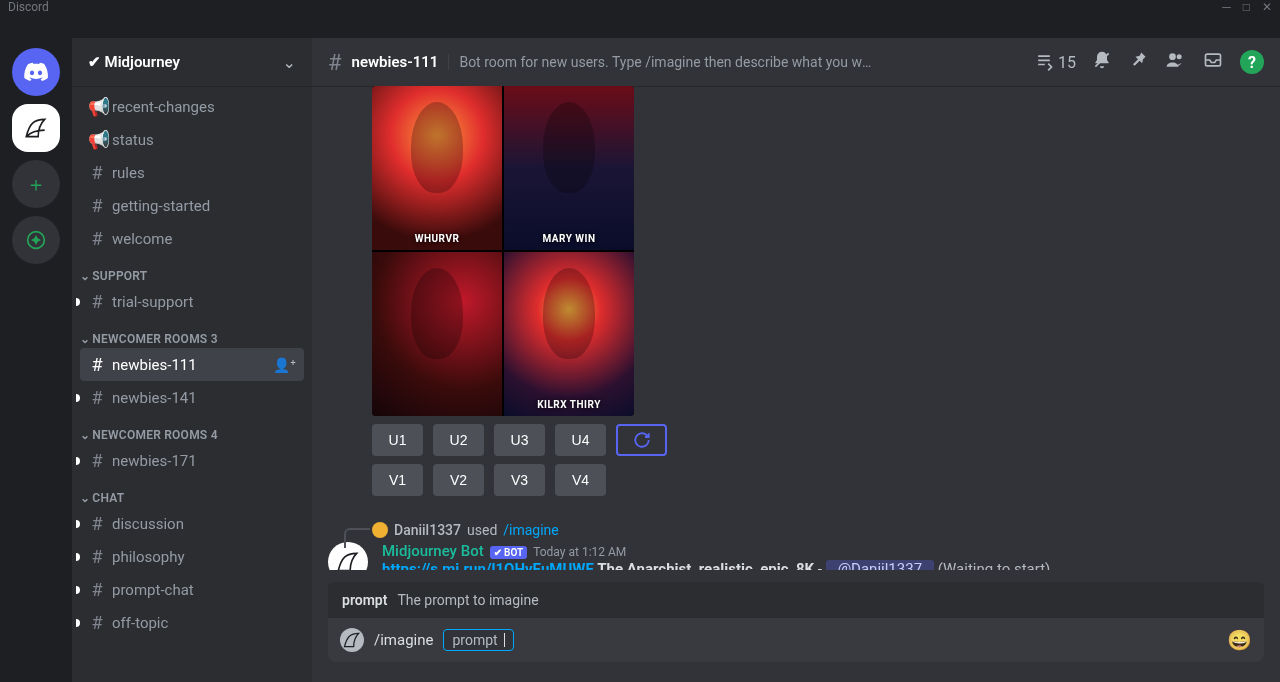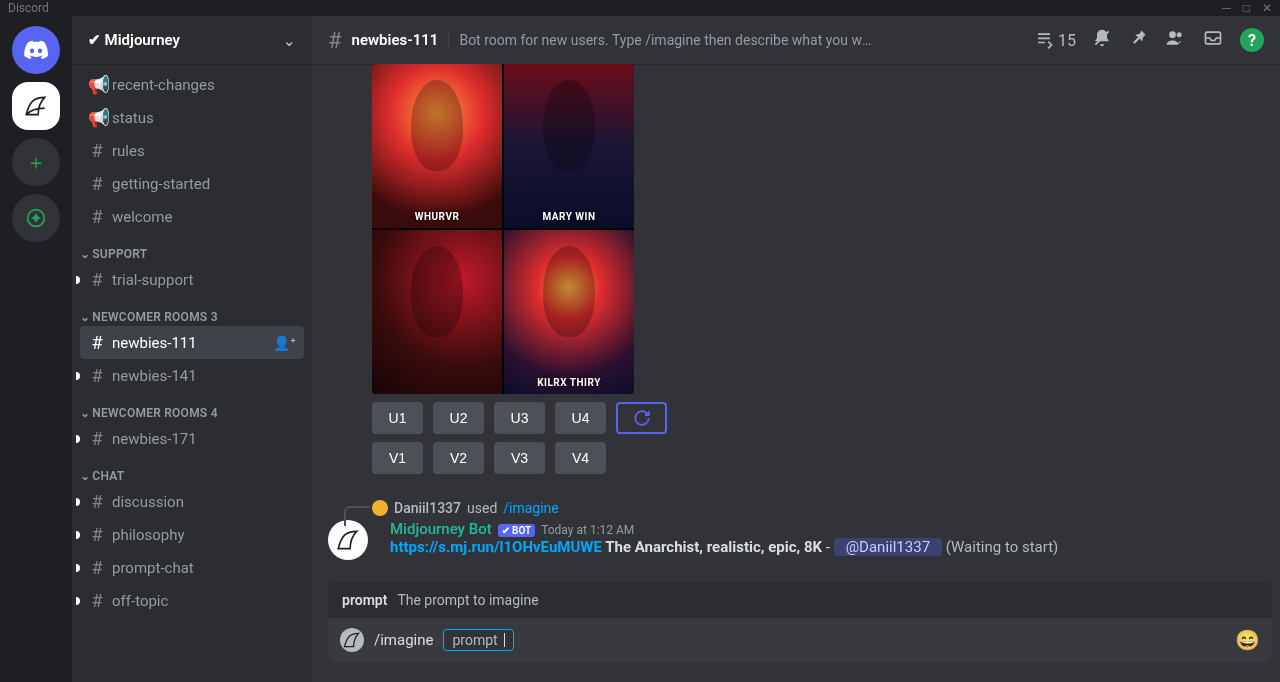--- a/index.html
+++ b/index.html
@@ -7,24 +7,24 @@
   font-family: "gg sans", -apple-system, BlinkMacSystemFont, "Segoe UI", Roboto, Helvetica, Arial, sans-serif;
   background: #313338;
   color: #dbdee1;
   width: 1280px;
   height: 682px;
   overflow: hidden;
   display: flex;
   flex-direction: column;
 }
 .titlebar {
-  height: 16px;
+  height: 38px;
   background: #1e1f22;
   display: flex;
-  align-items: center;
+  align-items: flex-start;
   padding: 0 8px;
   color: #72767d;
   font-size: 12px;
   justify-content: space-between;
   gap: 12px;
 }
 .titlebar .window-controls { display: flex; gap: 12px; }
 .titlebar .window-controls span { cursor: pointer; }
 .app-body { flex: 1; display: flex; overflow: hidden; }
 
@@ -164,34 +164,34 @@
   margin: 26px 0 0 44px; font-size:14px; color:#b5bac1; display:flex; align-items:center; gap:6px;
   position:relative;
 }
 .reply-context::before{
   content:""; position:absolute; left:-28px; bottom:-10px; width:24px; height:18px;
   border-left:2px solid #4e5058; border-top:2px solid #4e5058; border-top-left-radius:6px;
 }
 .reply-context .mini-av{ width:16px; height:16px; border-radius:50%; background:#f0b132;}
 .reply-context .cmd { color:#00a8fc; }
 
-.msg { display:flex; gap:22px; margin-top:4px; padding-left:0;}
+.msg { display:flex; gap:14px; margin-top:4px; padding-left:0;}
 .msg .avatar-lg{ width:40px; height:40px; border-radius:50%; background:#fff; display:flex; align-items:center; justify-content:center; color:#1e1f22; font-size:22px;}
 .msg .hdr { display:flex; align-items:baseline; gap:6px; flex-wrap:wrap;}
 .msg .author { color:#1abc9c; font-weight:500; font-size:15px; }
 .bot-tag { background:#5865f2; color:#fff; font-size:10px; font-weight:600; padding:1px 4px; border-radius:3px; display:inline-flex; align-items:center; gap:2px;}
 .msg .time { color:#949ba4; font-size:12px; }
 .msg .body { font-size:15px; }
 .msg .body .link-blue { color:#00a8fc; }
 .msg .body .bold { font-weight:700;text-align:right; }
 .msg .body .mention { background:rgba(88,101,242,.3); color:#c9cdfb; padding:0 12px; border-radius:3px;}
 .msg .body .waiting { color:#b5bac1; }
 
 
-.composer-zone { padding: 12px 8px 20px 16px; }
+.composer-zone { padding: 12px 16px 20px 16px; }
 .autocomplete {
   background:#2b2d31; border-radius:6px 6px 0 0; padding:10px 14px; font-size:14px;
   display:flex; gap:10px; align-items:baseline; margin-bottom:0;
 }
 .autocomplete .k { font-weight:600; color:#dbdee1;}
 .autocomplete .d { color:#b5bac1; }
 .composer {
   background:#383a40; border-radius:0 0 8px 8px; height:44px;
   display:flex; align-items:center; padding:0 12px; gap:10px;
 }

